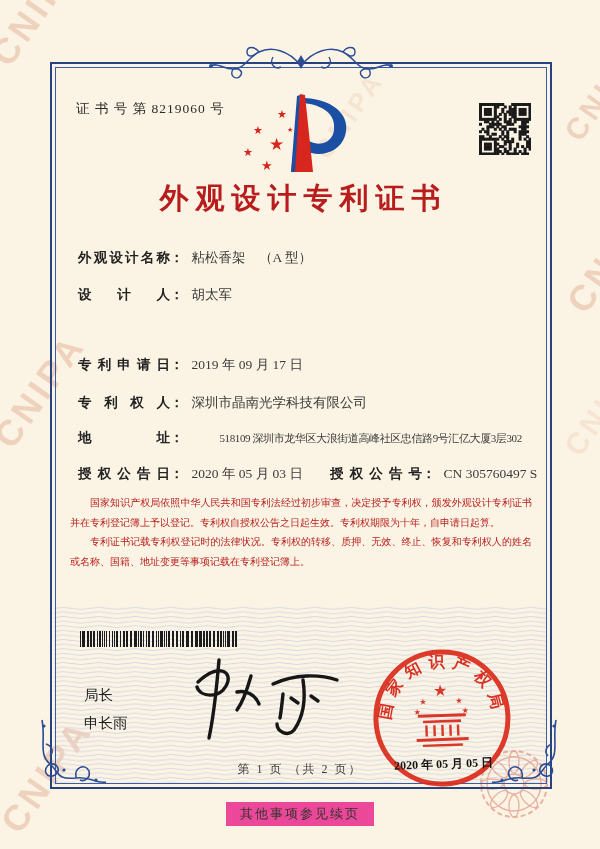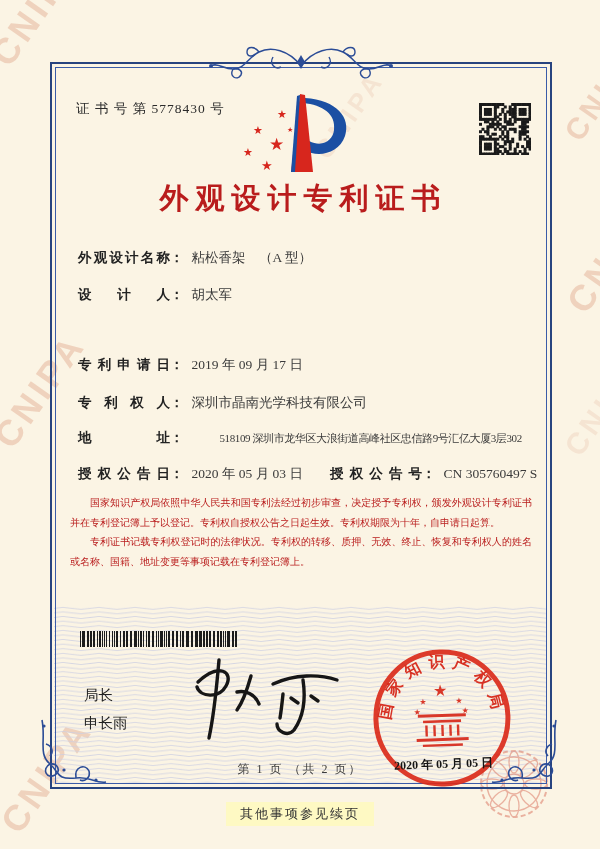--- a/index.html
+++ b/index.html
@@ -44,21 +44,21 @@
             font-size:14.5px;color:#222;z-index:8;}
   .signame{left:84px;top:714px;font-family:"Liberation Sans","DejaVu Sans",sans-serif;
            font-size:14.5px;color:#222;z-index:8;text-align:center;}
   .signature{left:185px;top:652px;z-index:8;}
 
   .seal{left:356px;top:644px;z-index:9;transform:rotate(-2deg);}
 
   .pageno{left:0;right:0;top:761px;text-align:center;font-size:12px;color:#3c3c3c;
           letter-spacing:2px;z-index:9;}
   .note{left:0;right:0;top:802px;text-align:center;z-index:9;}
-  .note span{display:inline-block;background:#fef9c3;padding:3px 14px;font-size:13px;
+  .note span{display:inline-block;background:#ec4899;padding:3px 14px;font-size:13px;
              color:#333;letter-spacing:2px;}
 
   .barcode{left:80px;top:631px;z-index:8;}
   .qr{left:479px;top:103px;z-index:7;}
   .logo{left:237px;top:90px;z-index:7;}
   .rosette{position:absolute;left:468px;top:738px;z-index:3;opacity:.5;}
 </style>
 </head>
 <body>
 
@@ -135,21 +135,21 @@
       <path d="M6,2 C10,22 2,36 14,46 C24,55 20,62 40,60 C54,58 60,66 70,64"></path>
       <path d="M14,46 C5,51 11,62 19,57 C25,53 22,45 14,46"></path>
       <path d="M40,60 C38,49 49,45 53,53 C55,60 48,64 44,62"></path>
       <path d="M10,26 C16,28 18,34 14,38"></path>
       <circle cx="8" cy="8" r="1.6" fill="#2b4c96" stroke="none"></circle>
       <circle cx="28" cy="52" r="1.6" fill="#2b4c96" stroke="none"></circle>
       <circle cx="60" cy="62" r="1.6" fill="#2b4c96" stroke="none"></circle>
     </g>
   </svg>
 
-  <div class="abs certno">证 书 号 第 5778430 号</div>
+  <div class="abs certno">证 书 号 第 8219060 号</div>
 
   <svg class="abs logo" width="128" height="86" viewBox="0 0 128 86">
     <path d="M68,8 C100,10 114,28 108,46 C102,64 80,68 68,60 L72,51 C86,58 96,50 97,40 C99,24 86,15 66,13 Z" fill="#1b4fa3"></path>
     <polygon points="63,4 68,5 76,82 54,82" fill="#d7261d"></polygon>
     <polygon points="60,6 63,5 58,82 54,82" fill="#1b4fa3"></polygon>
     <g fill="#d7261d" font-family="'DejaVu Sans',sans-serif">
       <text x="32" y="60" font-size="17">★</text>
       <text x="16" y="44" font-size="11">★</text>
       <text x="6" y="66" font-size="11">★</text>
       <text x="24" y="80" font-size="13">★</text>

